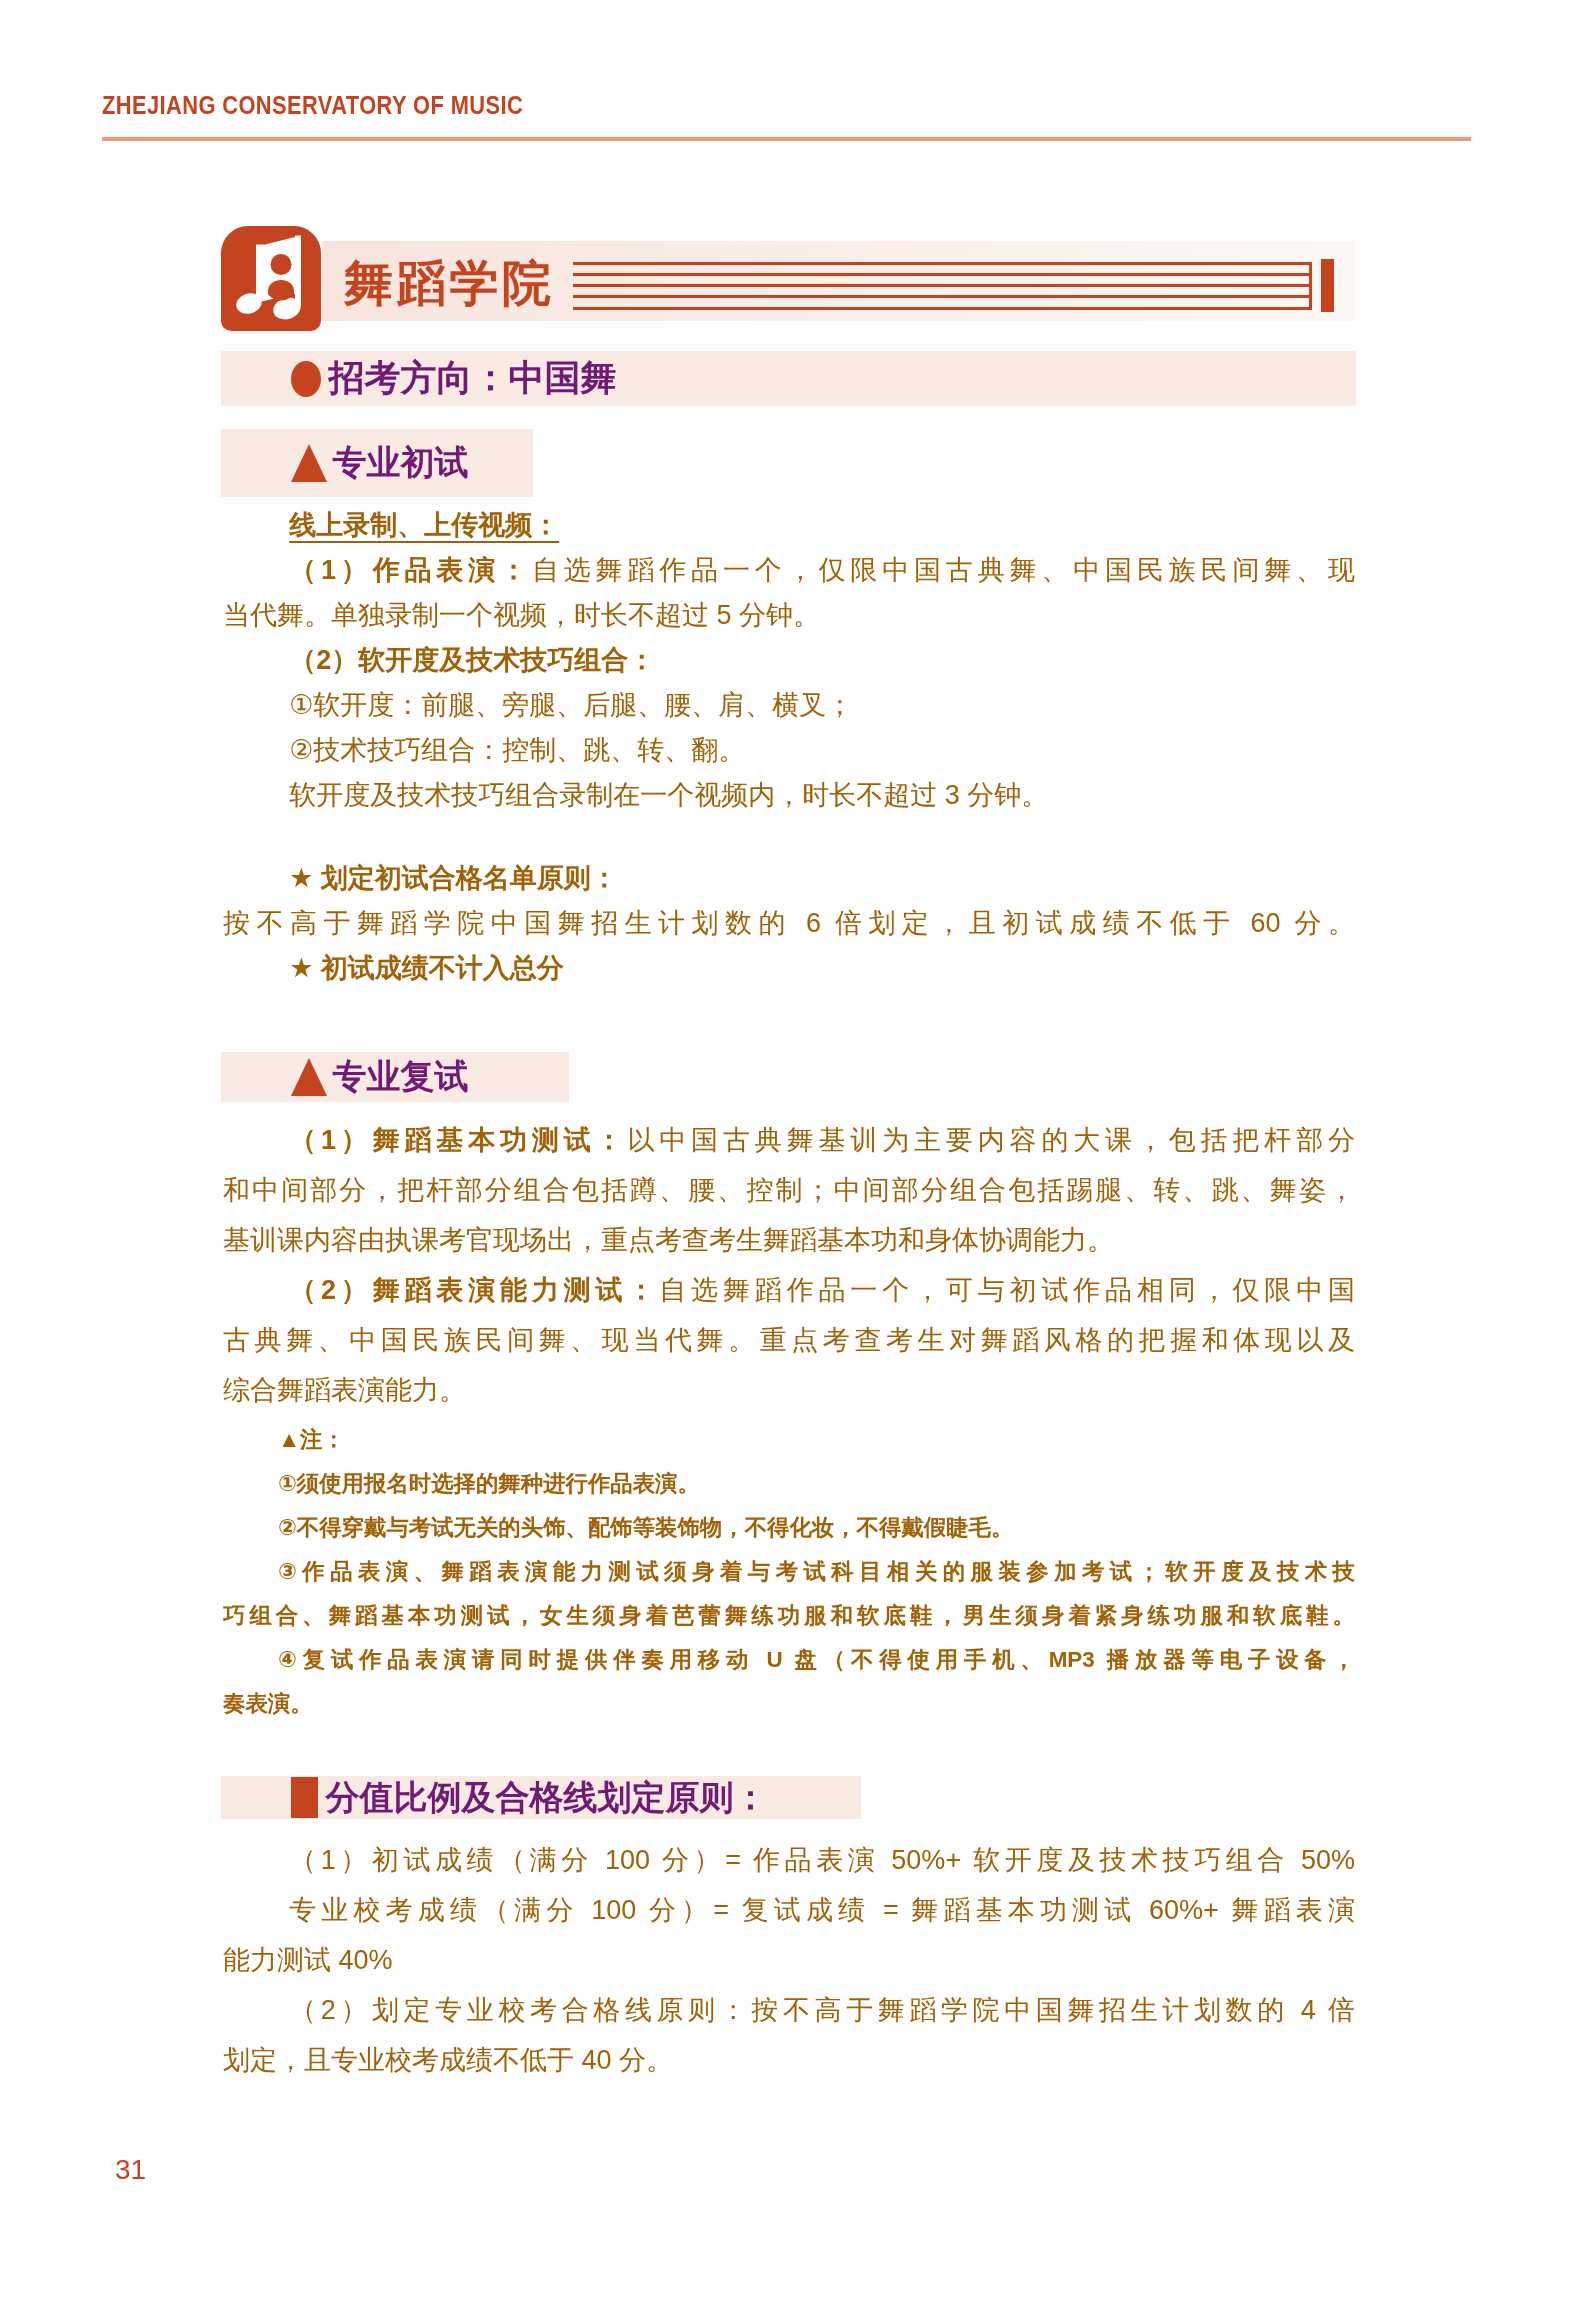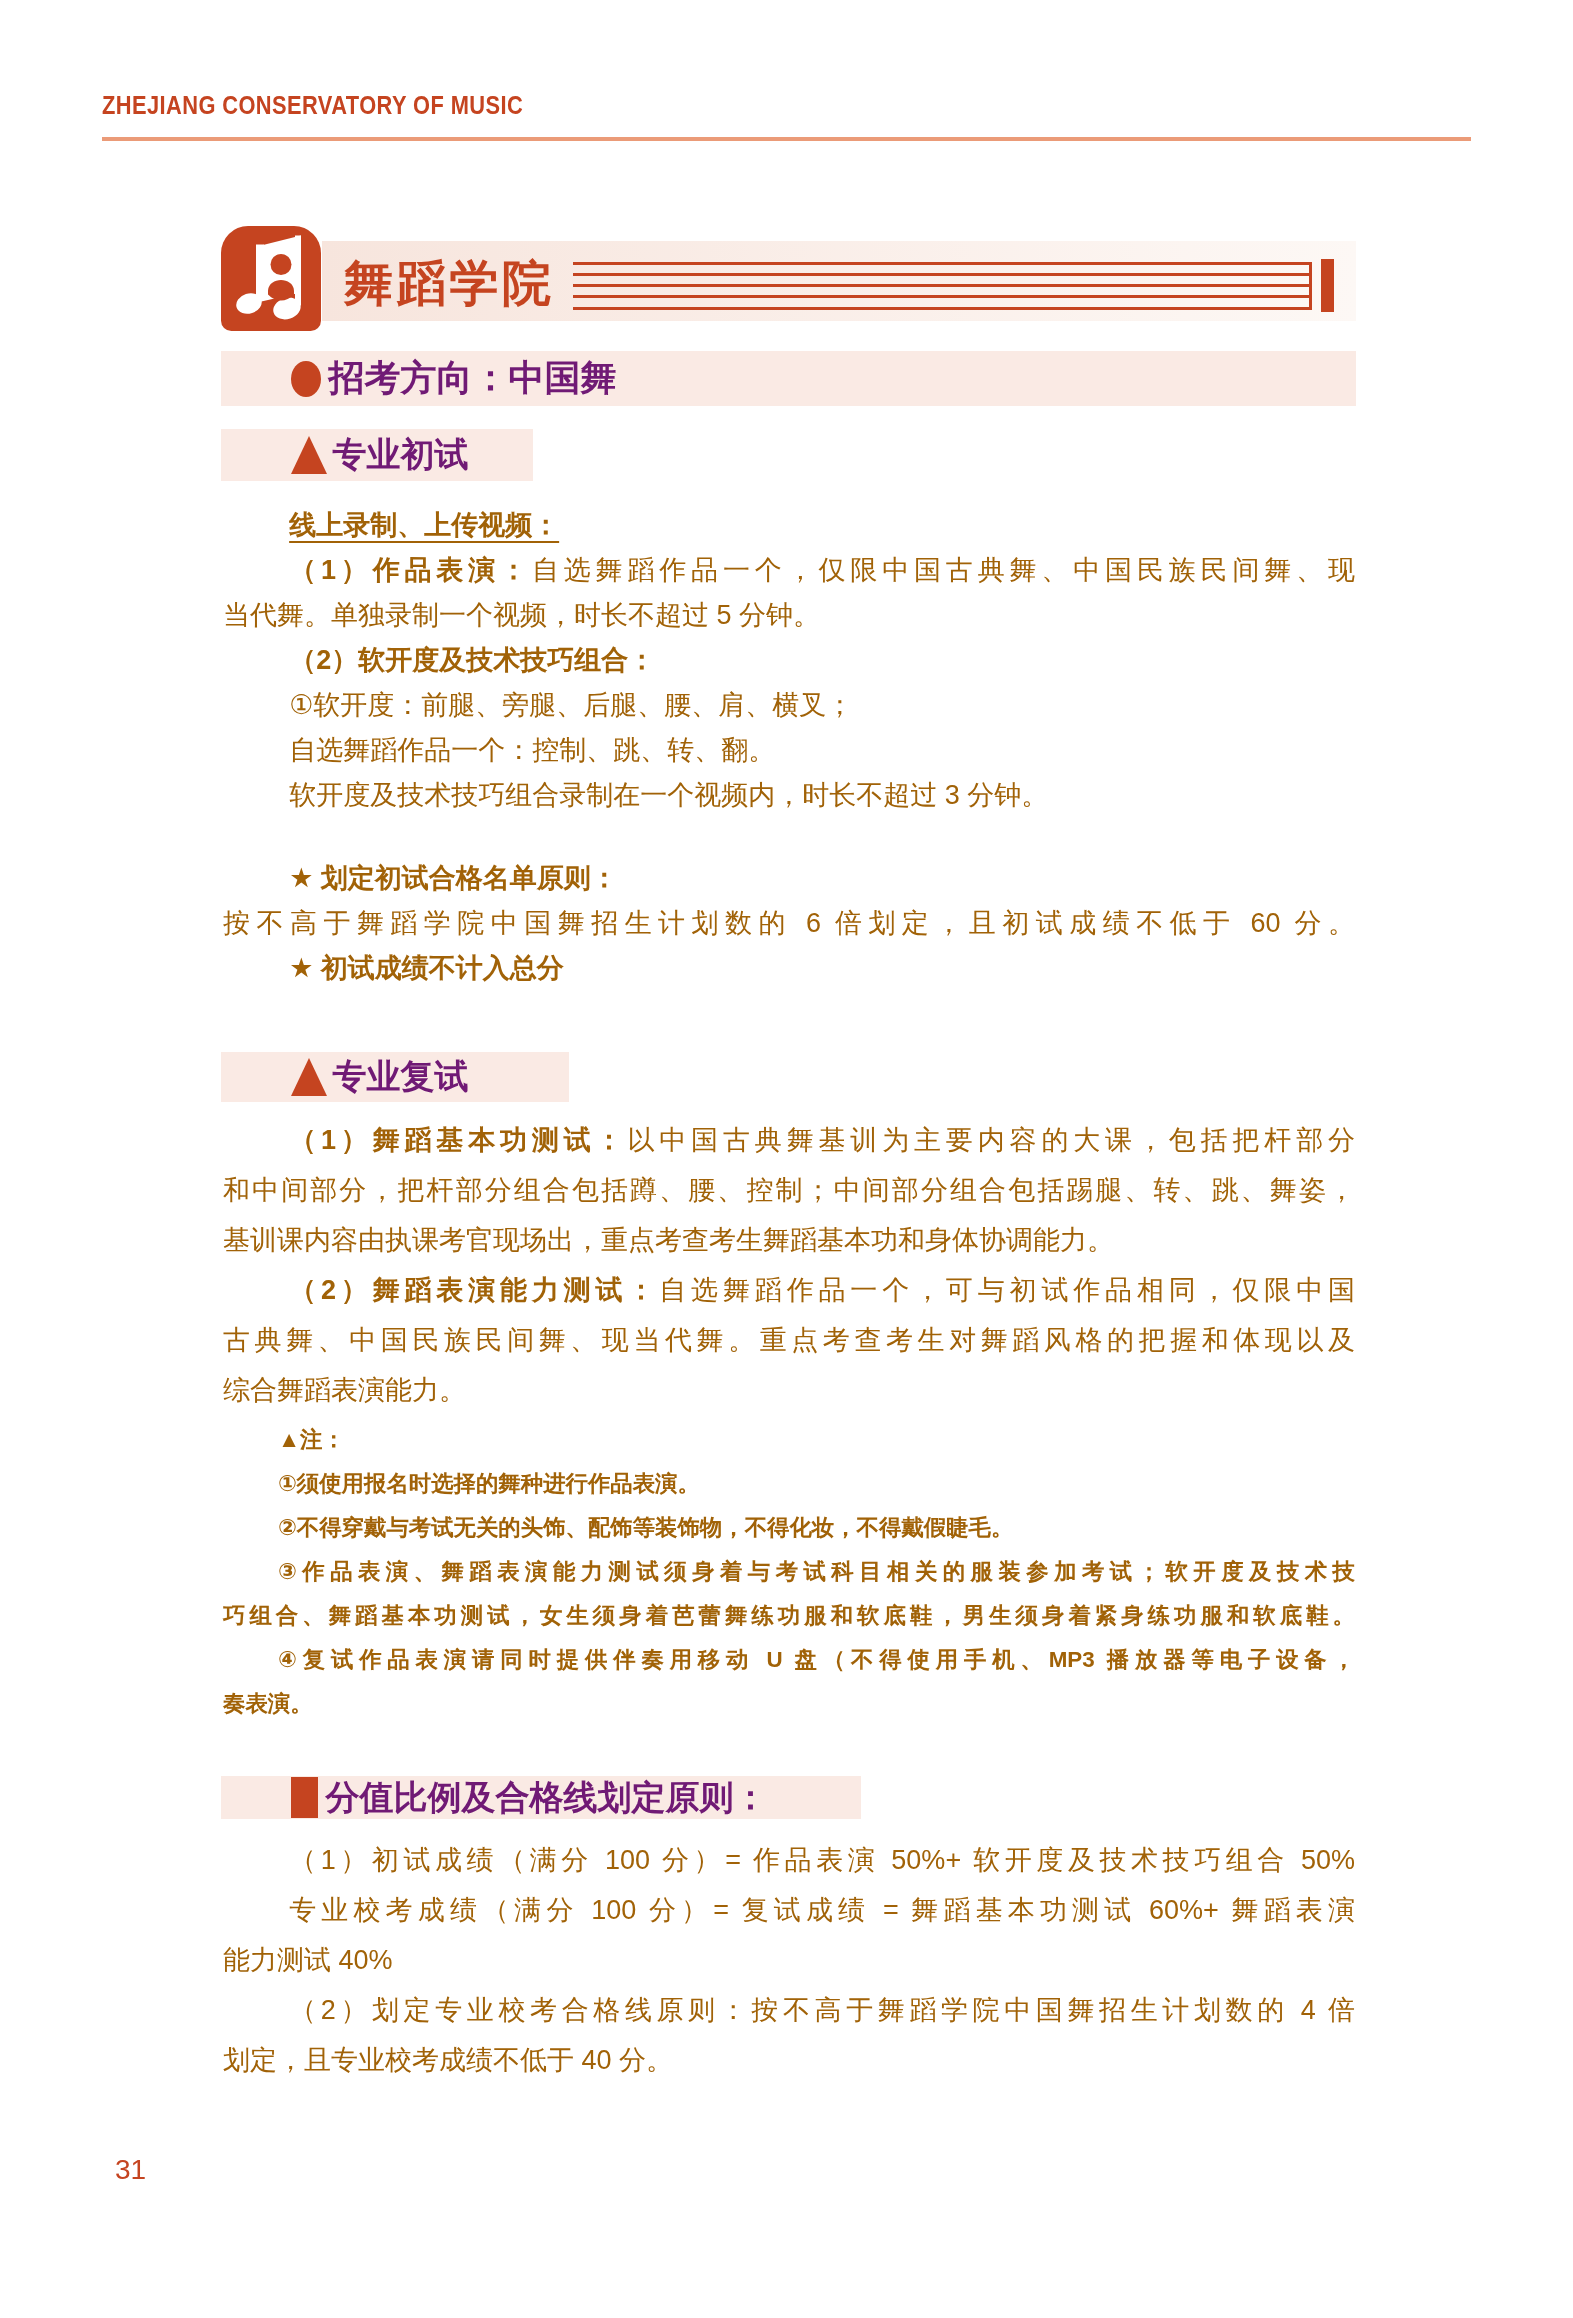--- a/index.html
+++ b/index.html
@@ -23,21 +23,21 @@
   .logo svg{position:absolute;left:0;top:0;width:100%;height:100%;}
   .logo-title{position:absolute;left:344px;top:251px;font-size:49px;font-weight:bold;color:#c54420;
     font-family:"Liberation Serif","DejaVu Serif",serif;letter-spacing:3.7px;white-space:nowrap;}
   .staff-line{position:absolute;left:573px;width:738px;height:2.8px;background:#c54420;}
   .staff-thin{position:absolute;left:1309px;top:262px;width:3.3px;height:48px;background:#c54420;}
   .staff-thick{position:absolute;left:1321px;top:259px;width:13px;height:53px;background:#c54420;}
   
   .band{position:absolute;background:#faeae4;display:flex;align-items:center;
     color:#701a75;font-weight:bold;box-sizing:border-box;white-space:nowrap;}
   .band-direction{left:221px;top:351px;width:1135px;height:55px;font-size:36px;padding-left:70px;}
-  .band-prelim{left:221px;top:429px;width:312px;height:52px;font-size:34px;padding-left:70px;}
+  .band-prelim{left:221px;top:429px;width:312px;height:68px;font-size:34px;padding-left:70px;}
   .band-retest{left:221px;top:1052px;width:348px;height:50px;font-size:34px;padding-left:70px;}
   .band-scoring{left:221px;top:1776px;width:640px;height:43px;font-size:34px;padding-left:70px;}
   .dot-bullet{display:inline-block;width:30px;height:36px;border-radius:50%;background:#c54420;
     margin-right:7.5px;flex:0 0 auto;}
   .tri-bullet{display:inline-block;width:0;height:0;border-left:18px solid transparent;
     border-right:18px solid transparent;border-bottom:38px solid #c54420;margin-right:5.6px;flex:0 0 auto;}
   .sq-bullet{display:inline-block;width:27px;height:41px;background:#c54420;margin-right:7.5px;flex:0 0 auto;}
   
   .tblock{position:absolute;left:223px;width:1132px;font-size:27px;line-height:45px;color:#a16207;}
   .blk-prelim{top:503px;}
@@ -90,21 +90,21 @@
   <div class="band band-prelim">
     <span class="tri-bullet"></span>
     <span>专业初试</span>
   </div>
   <div class="tblock blk-prelim">
       <div class="tline ind"><span class="b u">线上录制、上传视频：</span></div>
       <div class="tline ind fill"><span class="b">（1）作品表演：</span><span>自选舞蹈作品一个，仅限中国古典舞、中国民族民间舞、现</span></div>
       <div class="tline"><span>当代舞。单独录制一个视频，时长不超过 5 分钟。</span></div>
       <div class="tline ind"><span class="b">（2）软开度及技术技巧组合：</span></div>
       <div class="tline ind"><span>①软开度：前腿、旁腿、后腿、腰、肩、横叉；</span></div>
-      <div class="tline ind"><span>自选舞蹈作品一个：控制、跳、转、翻。</span></div>
+      <div class="tline ind"><span>②技术技巧组合：控制、跳、转、翻。</span></div>
       <div class="tline ind"><span>软开度及技术技巧组合录制在一个视频内，时长不超过 3 分钟。</span></div>
       <div class="tline ind sp"><span class="b">★ 划定初试合格名单原则：</span></div>
       <div class="tline fill"><span>按不高于舞蹈学院中国舞招生计划数的 6 倍划定，且初试成绩不低于 60 分。</span></div>
       <div class="tline ind"><span class="b">★ 初试成绩不计入总分</span></div>
     </div>
 
   <div class="band band-retest">
     <span class="tri-bullet"></span>
     <span>专业复试</span>
   </div>

